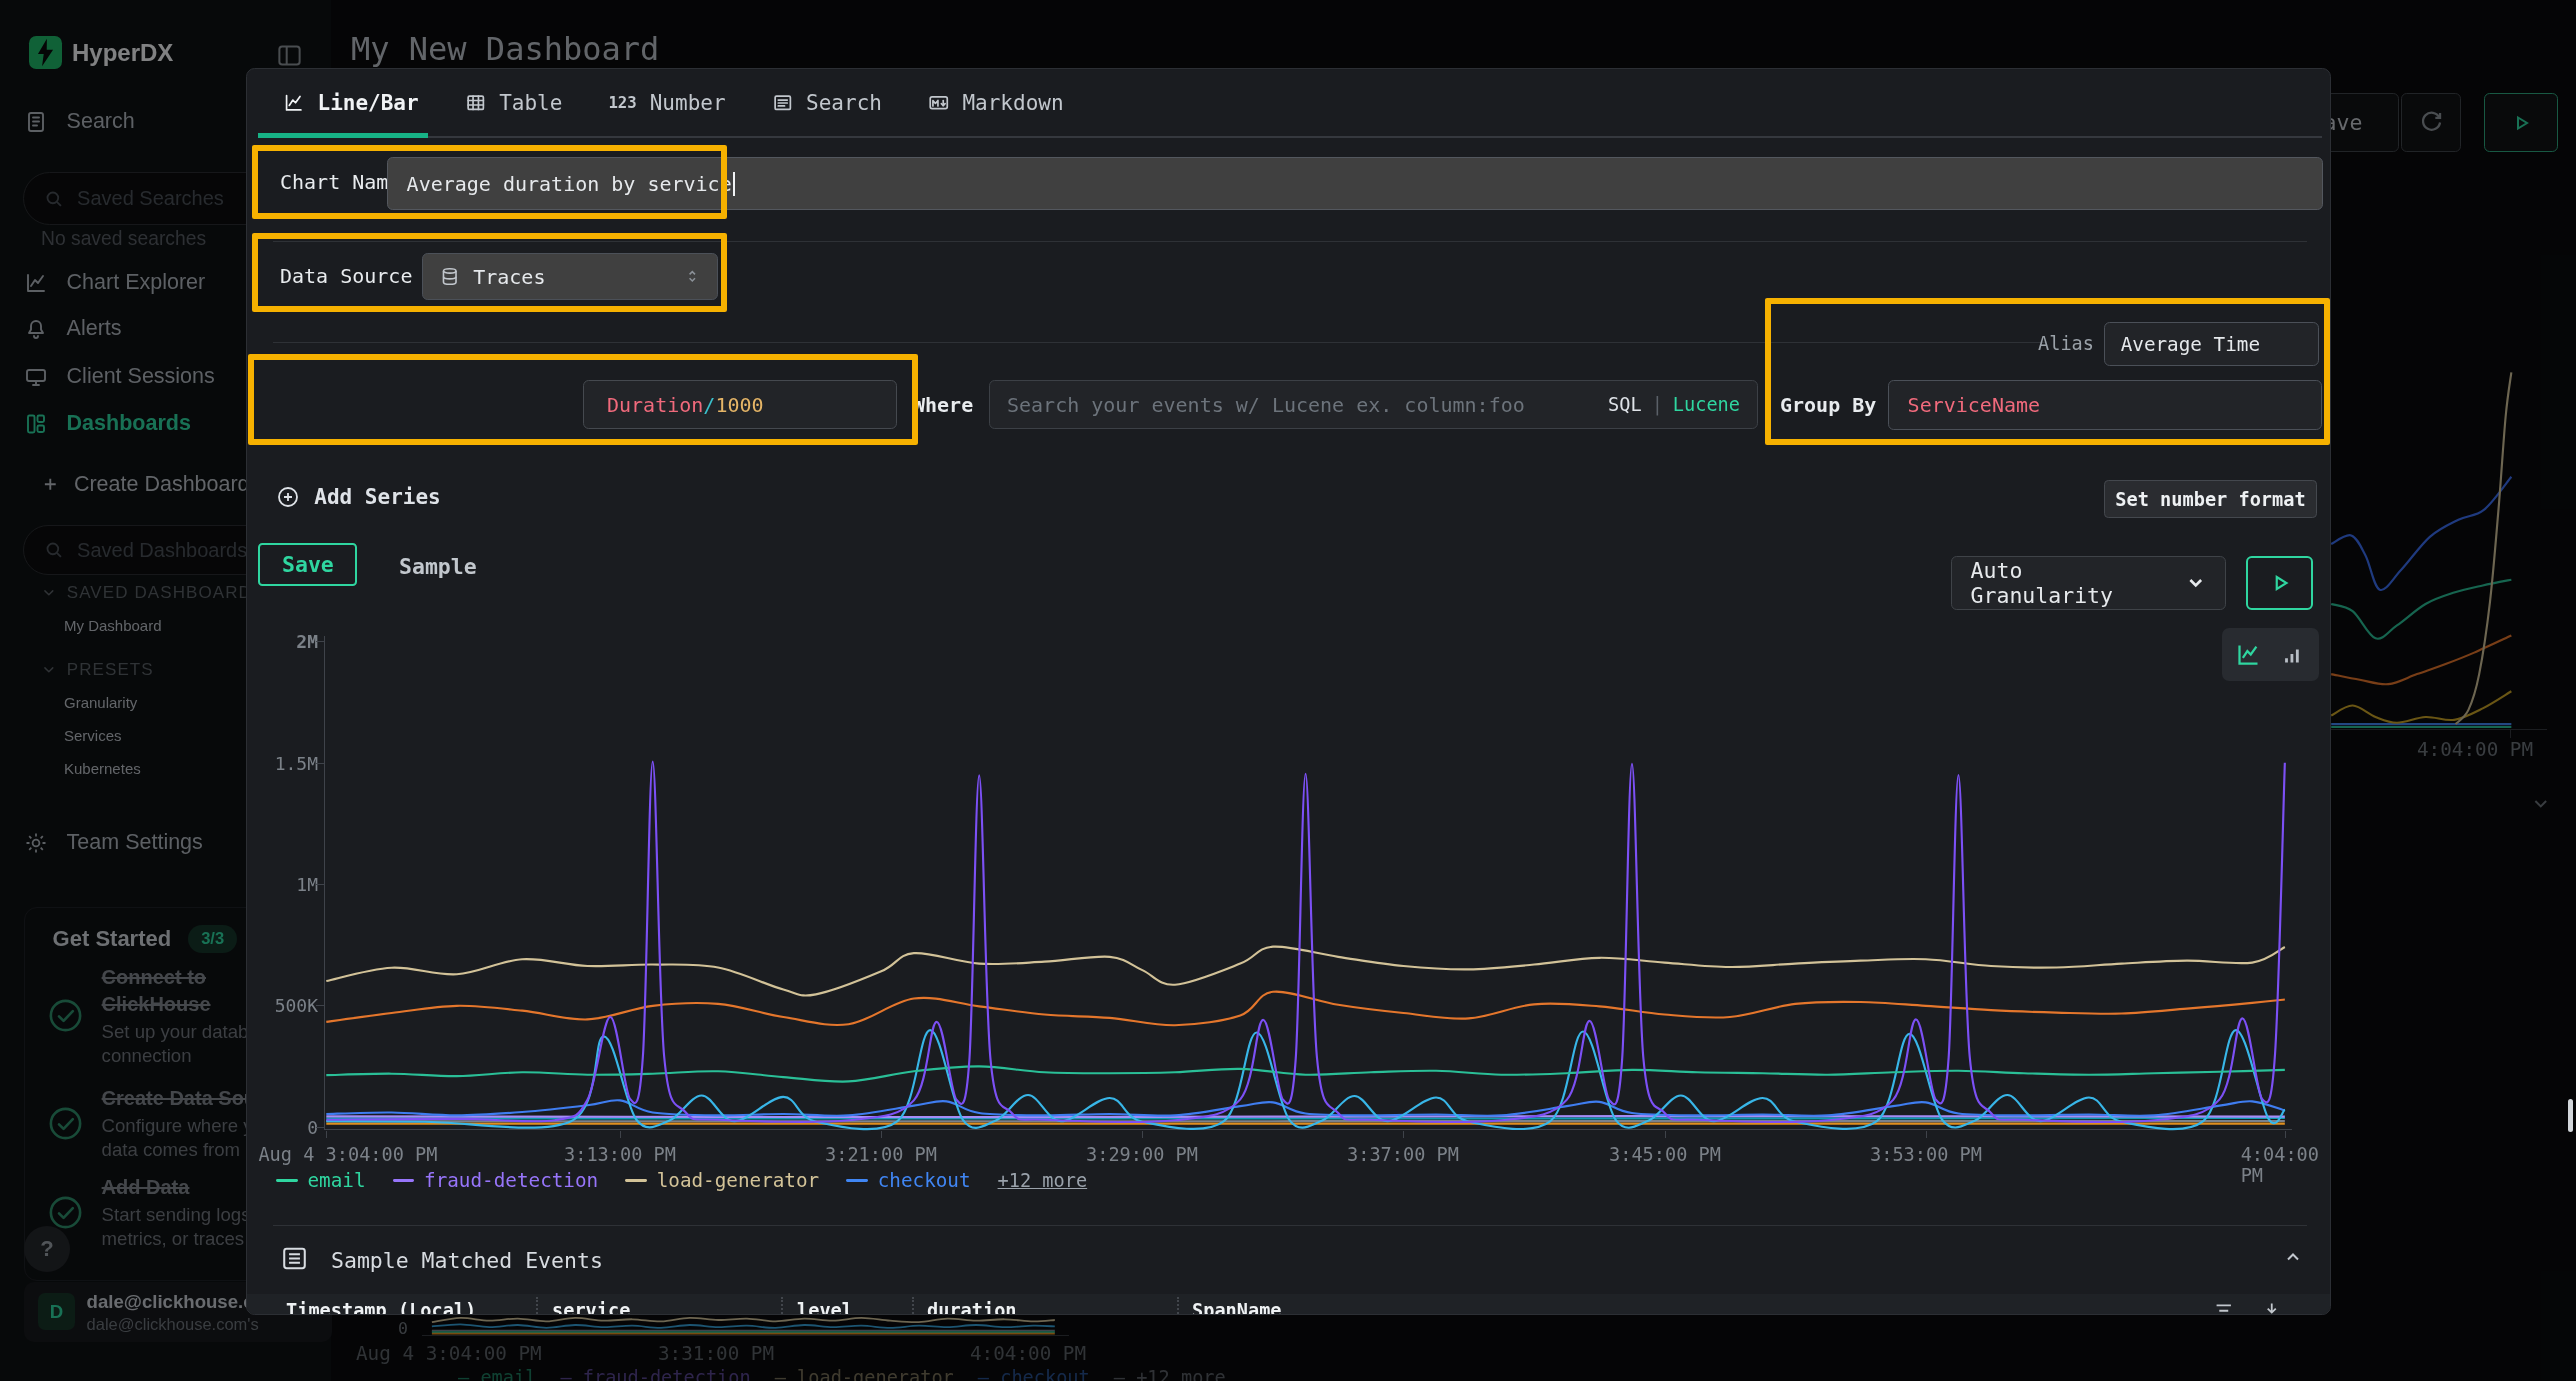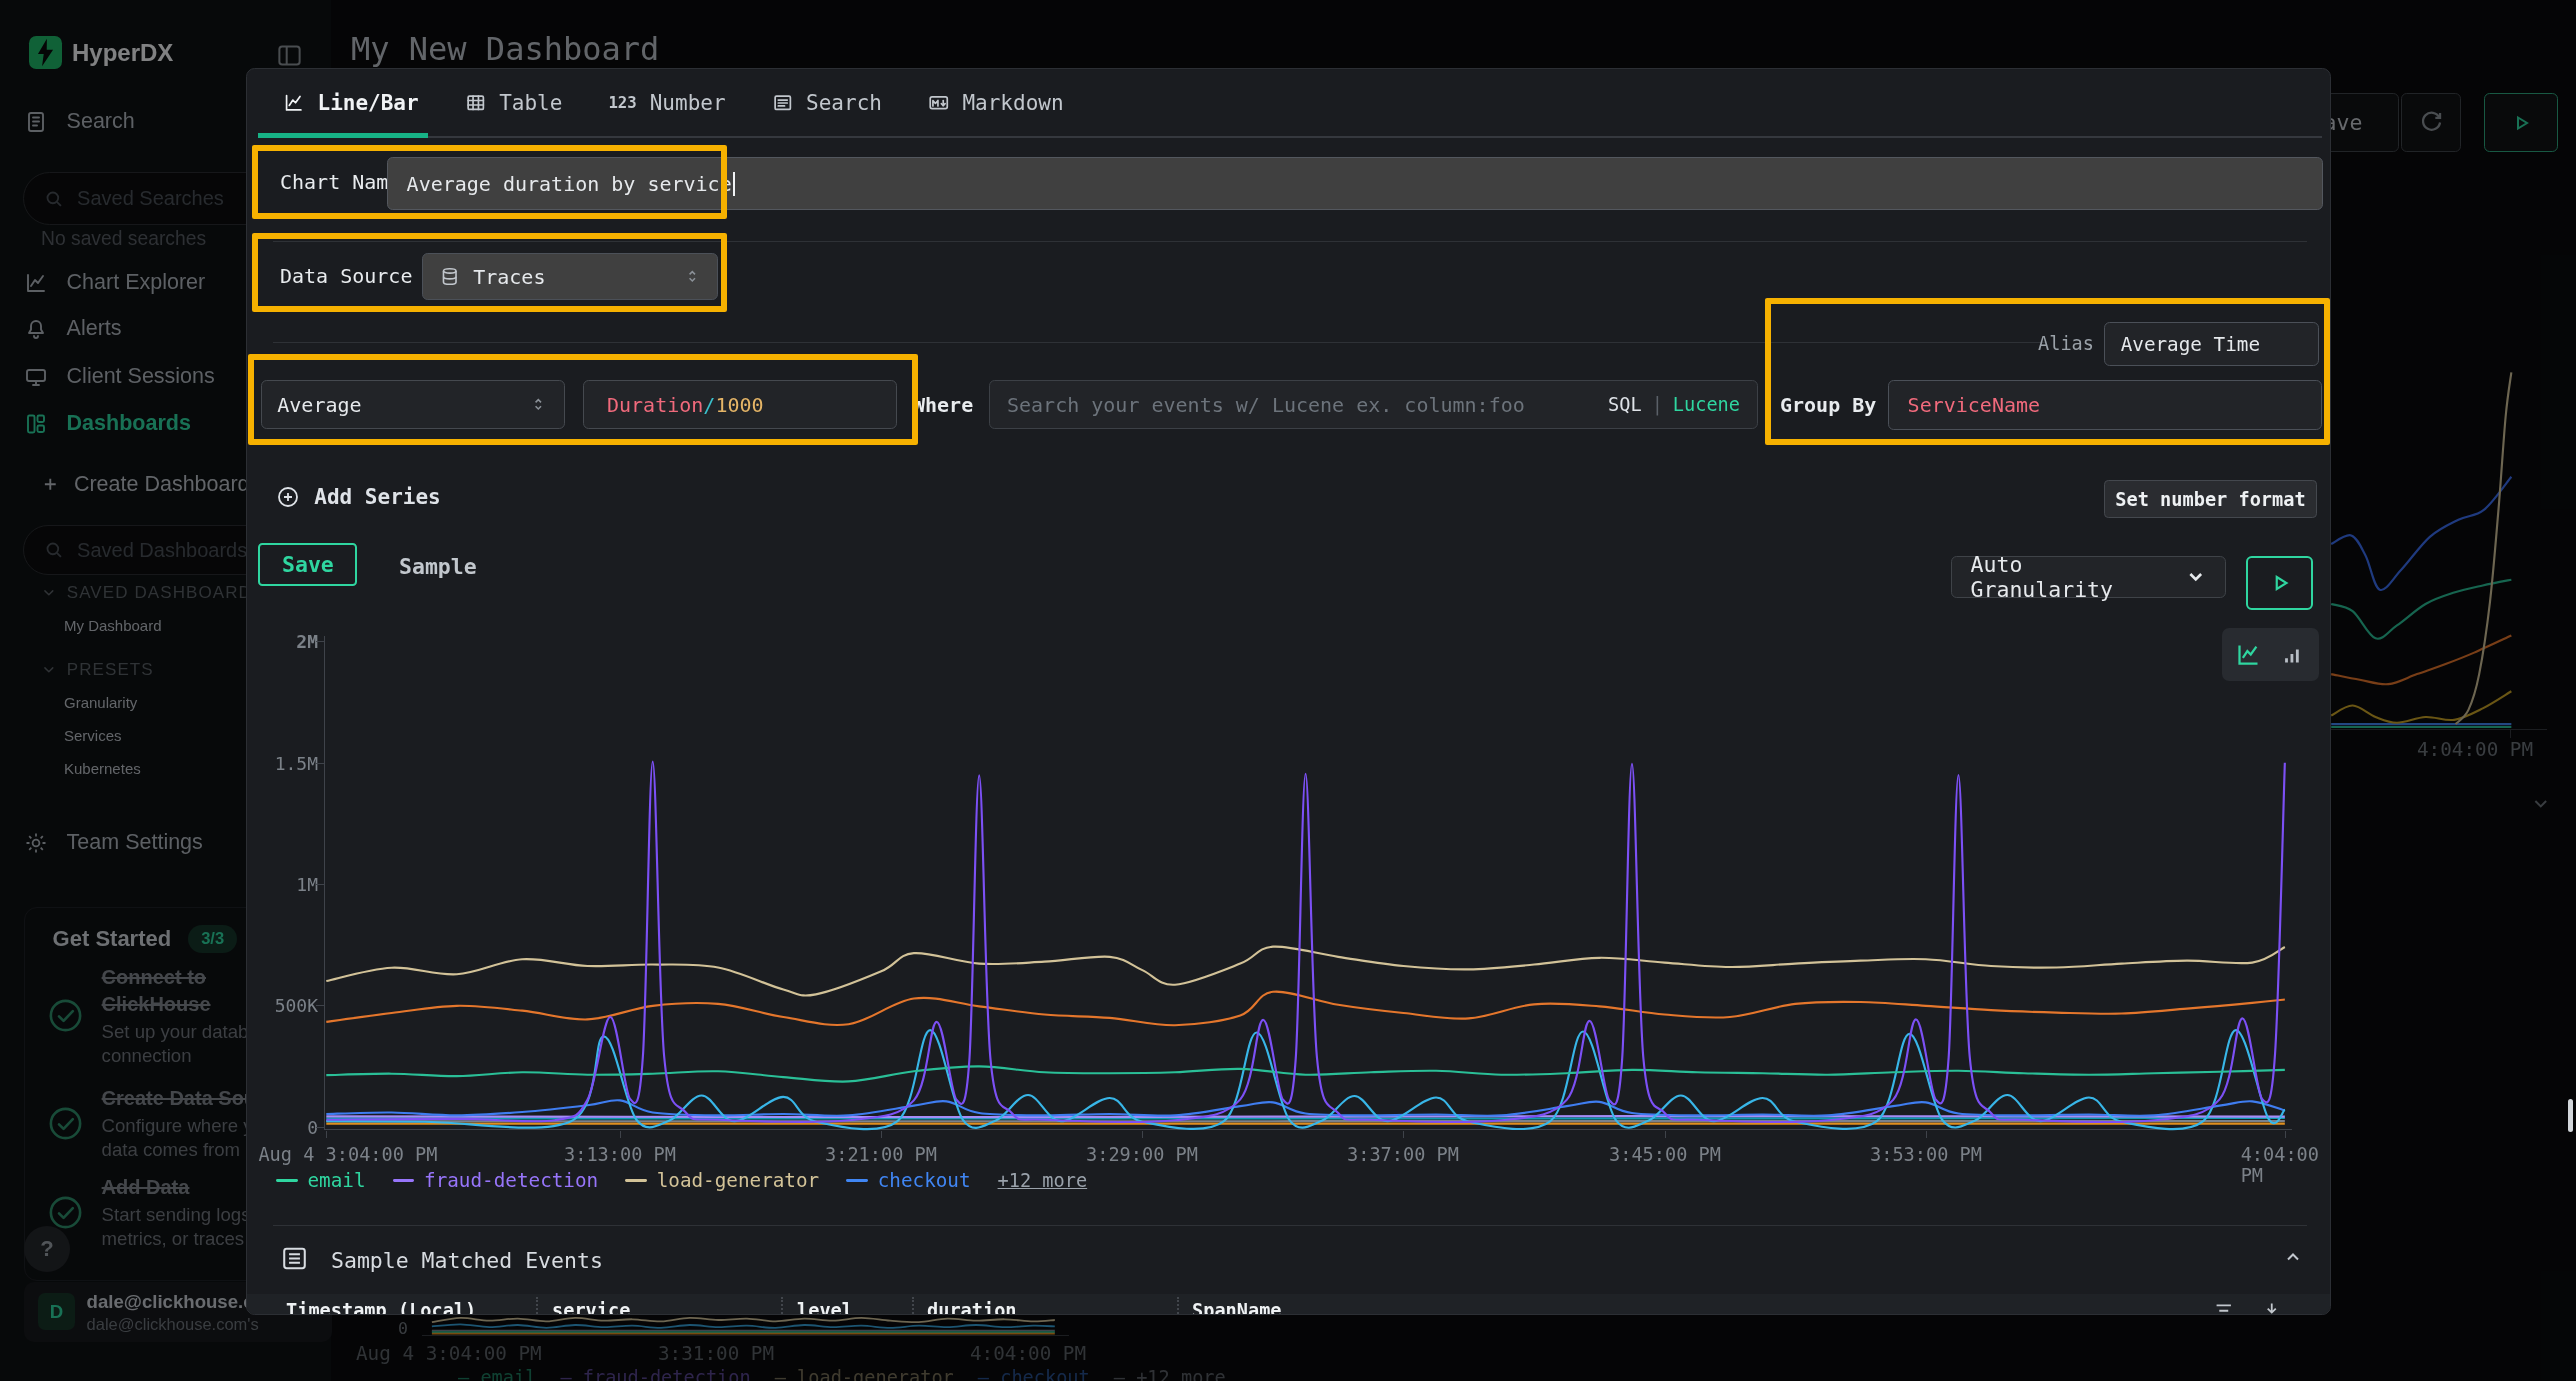--- a/index.html
+++ b/index.html
@@ -384,28 +384,20 @@
         </span>
     </div>
 
     <div class="divider" style="left:26px;top:273px;width:1773px;"></div>
 
     <div class="abs" style="left:1791px;top:264px;font-size:18.6px;color:#9aa1a8;">Alias</div>
     <div class="inp" style="left:1857px;top:253px;width:215px;height:44px;padding-left:15.7px;font-size:19.3px;background:#222428;">
       <span>Average Time</span>
     </div>
 
-    <div class="inp" style="left:13.6px;top:311px;width:304px;height:49px;padding:0 15.7px;background:#222428;border-color:#45494f;">
-      <span style="flex:1;">Average</span>
-      <span class="icon">
-          <svg width="18.6" height="18.6" viewBox="0 0 24 24" fill="none" stroke="#8b9198" stroke-width="2">
-            <path d="M8.5 9.5 12 6l3.5 3.5M8.5 14.5 12 18l3.5-3.5"></path>
-          </svg>
-        </span>
-    </div>
     <div id="field-expr" class="inp" style="left:336px;top:311px;width:314px;height:49px;padding-left:23px;background:#222428;border-color:#45494f;">
         <span style="color: rgb(240, 106, 124);">Duration</span>
         <span style="color: rgb(59, 192, 204);">/</span>
         <span style="color: rgb(229, 181, 103);">1000</span>
       </div>
     <div class="abs field-label" style="left:666px;top:324px;font-weight:bold;">Where</div>
     <div class="inp" style="left:742px;top:311px;width:769px;height:49px;padding:0 17px;background:#222428;border-color:#3c4046;">
       <span style="flex:1;color:#6c737b;">Search your events w/ Lucene ex. column:foo</span>
       <span style="font-size:18.6px;color:#dfe3e8;">SQL</span>
       <span style="font-size:18.6px;color:#5a6068;margin:0 10px;">|</span>
@@ -422,21 +414,21 @@
             <circle cx="12" cy="12" r="9"></circle>
             <path d="M12 8v8M8 12h8"></path>
           </svg>
         </span>
       <span>Add Series</span>
     </div>
     <div class="abs" style="left:1857px;top:411px;width:213px;height:38px;background:#2a2c30;border:1.4px solid #44484e;border-radius:4.3px;display:flex;align-items:center;justify-content:center;color:#eef1f3;font-size:18.6px;font-weight:bold;box-sizing:border-box;">Set number format</div>
 
     <div class="abs" style="left:11.4px;top:474px;width:99px;height:43px;border:2.1px solid #2fd6a0;border-radius:4.3px;display:flex;align-items:center;justify-content:center;color:#2fd6a0;font-size:21.5px;font-weight:bold;box-sizing:border-box;">Save</div>
     <div class="abs" style="left:152px;top:485px;color:#c2c7cd;font-size:21.5px;font-weight:bold;">Sample</div>
-    <div class="abs" style="left:1704px;top:487px;width:275px;height:42px;background:#222428;border:1.4px solid #3f4348;border-radius:5.7px;display:flex;align-items:center;padding:0 18.6px;box-sizing:border-box;gap:14.3px;">
+    <div class="abs" style="left:1704px;top:487px;width:275px;height:54px;background:#222428;border:1.4px solid #3f4348;border-radius:5.7px;display:flex;align-items:center;padding:0 18.6px;box-sizing:border-box;gap:14.3px;">
       <span style="flex:1;color:#e6e9ec;font-size:21.5px;">Auto Granularity</span>
       <span class="icon">
           <svg width="21.5" height="21.5" viewBox="0 0 24 24" fill="none" stroke="#e6e9ec" stroke-width="3">
             <path d="M6 9l6 6 6-6"></path>
           </svg>
         </span>
     </div>
     <div class="abs" style="left:1999px;top:487px;width:67px;height:54px;border:2.1px solid #2fd6a0;border-radius:5.7px;display:flex;align-items:center;justify-content:center;box-sizing:border-box;">
       <span class="icon">
           <svg width="26" height="26" viewBox="0 0 24 24" fill="none" stroke="#2fd6a0" stroke-width="2">

